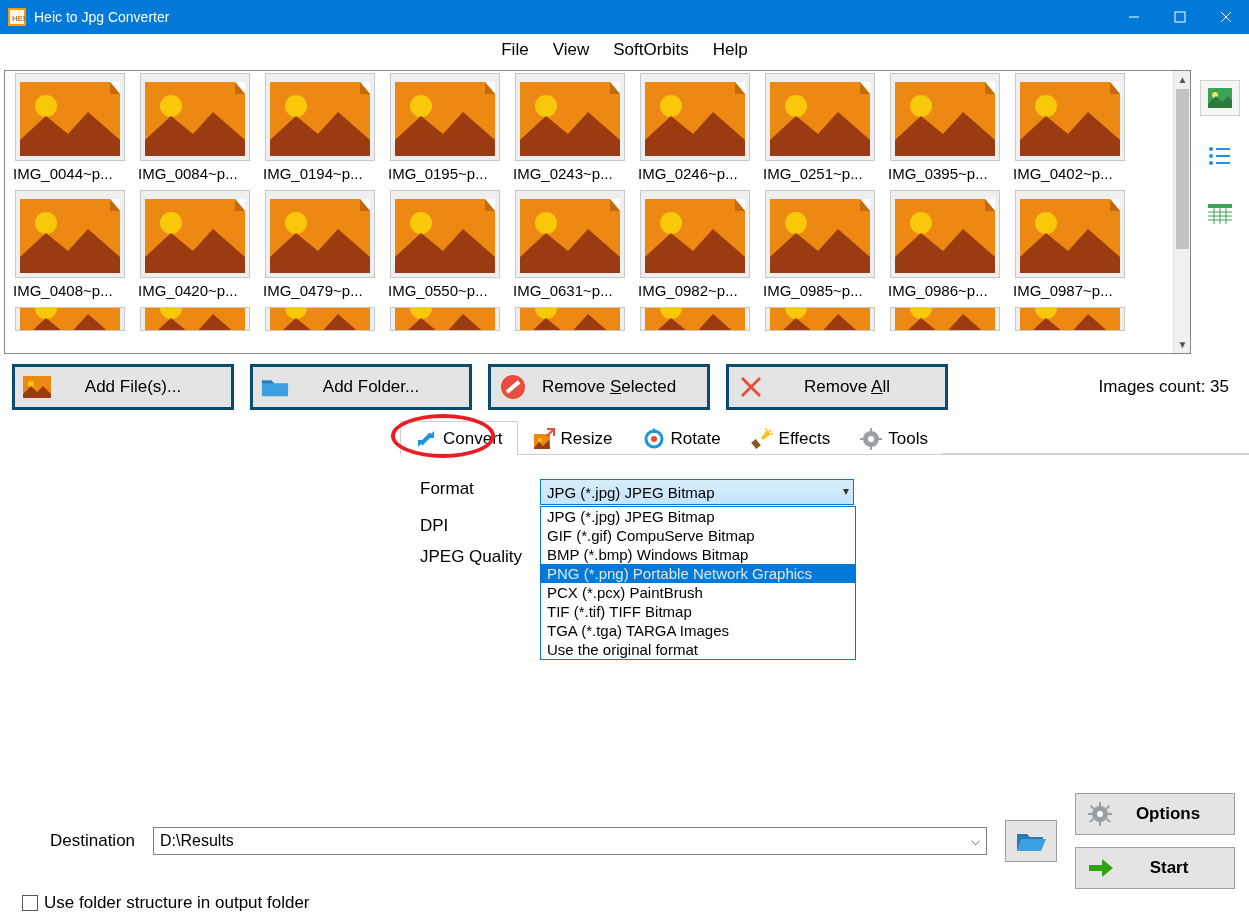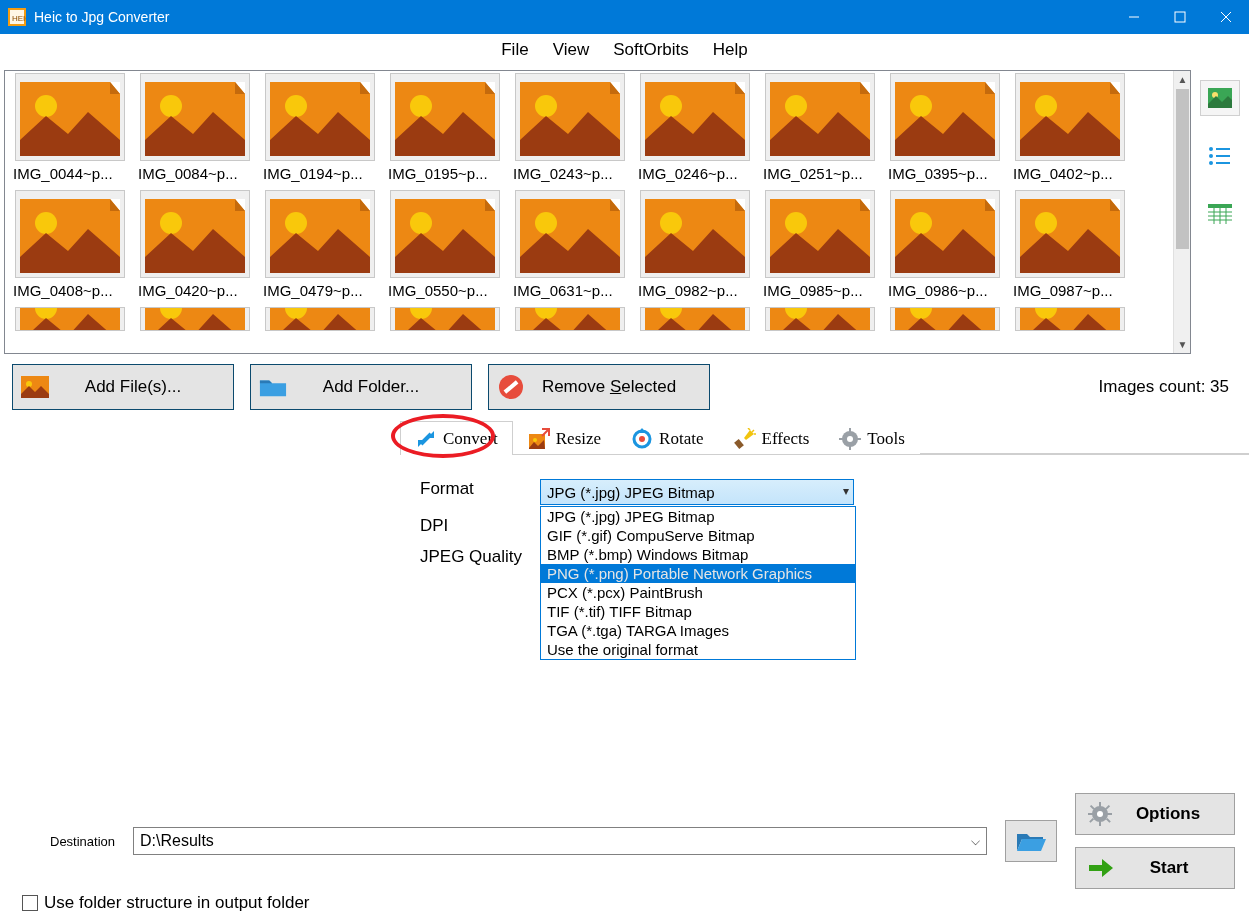--- a/index.html
+++ b/index.html
@@ -140,21 +140,21 @@
 
   
   .action-row {
     display:flex;
     align-items:center;
     padding: 10px 12px 0 12px;
     gap: 16px;
   }
   .action-btn {
     width: 222px; height: 46px;
-    border: 1px solid #0c4a6e;
+    border: 3px solid #0c4a6e;
     background: #e4e4e4;
     display:flex; align-items:center;
     padding-left:8px;
     font-size:17px;
     gap: 14px;
   }
   .action-btn .ab-icon { width:28px; height:24px; display:flex;align-items:center;justify-content:center;}
   .action-btn .ab-label { flex:1; text-align:center; padding-right:30px;}
   .images-count {
     margin-left:auto;
@@ -178,21 +178,20 @@
   .tab {
     display:flex; align-items:center;
     height: 34px;
     padding: 0 14px;
     gap:6px;
     font-size:17px;
     border: 1px solid transparent;
     border-bottom: none;
     position: relative;
     top: 1px;
-    font-family: Liberation Serif, serif;
   }
   .tab.active {
     border-color:#cfcfcf;
     background:#fff;
   }
   .tab .t-icon { width:22px;height:22px;display:flex;align-items:center;justify-content:center;}
   .red-circle {
     position:absolute;
     width:104px; height:44px;
     border: 4px solid #eb1c24;
@@ -244,21 +243,21 @@
   
   .bottom {
     position:absolute;
     left:0; right:0; bottom:0;
     padding: 0 14px 8px 14px;
   }
   .dest-row {
     display:flex; align-items:center;
     gap: 18px;
   }
-  .dest-label { font-size:13px; padding-left: 36px; }
+  .dest-label { font-size:17px; padding-left: 36px; }
   .dest-input {
     flex:1;
     height: 28px;
     border:1px solid #808080;
     background:#fff;
     padding-left:6px;
     font-size:16px;
     display:flex; align-items:center;
     position:relative;
   }
@@ -625,20 +624,30 @@
   </div>
   <div class="action-btn">
     <span class="ab-icon">
       <svg width="26" height="26" viewBox="0 0 26 26">
           <circle cx="13" cy="13" r="12" fill="#e74c3c"></circle>
           <rect x="5" y="11" width="16" height="4" fill="#fff" transform="rotate(-40 13 13)"></rect>
         </svg>
     </span>
     <span class="ab-label">
       <span>Remove </span><span class="underline">S</span><span>elected</span>
+    </span>
+  </div>
+  <div class="action-btn">
+    <span class="ab-icon">
+      <svg width="24" height="24" viewBox="0 0 24 24">
+          <path d="M4 2 L12 10 L20 2 L22 4 L14 12 L22 20 L20 22 L12 14 L4 22 L2 20 L10 12 L2 4 Z" fill="#e74c3c"></path>
+        </svg>
+    </span>
+    <span class="ab-label">
+      <span>Remove </span><span class="underline">A</span><span>ll</span>
     </span>
   </div>
   <div class="images-count">Images count: 35</div>
 </div>
 
 <div class="tab-area">
   <div class="tab-strip">
     <div class="tab active" style="position:relative;">
       <div class="red-circle"></div>
       <span class="t-icon">

